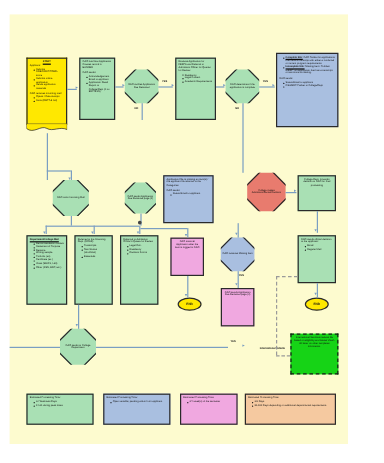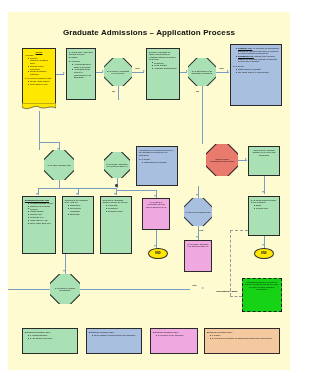--- a/index.html
+++ b/index.html
@@ -57,21 +57,20 @@
         border-top:2.6px solid #7a9ec2;}
   .elabel{position:absolute;font-size:2.2px;font-weight:bold;color:#111;}
   .dot{position:absolute;width:2.6px;height:2.6px;border-radius:50%;
        background:#444;}
 </style>
 </head>
 <body>
 
 <div id="canvas">
 
-  <div class="title">Graduate Admissions – Application Process</div>
 
   <div class="node docshape" style="left:14px;top:36px;width:34px;height:56px;">
     <div class="pad t">
       <span class="hd ctr">START</span>
       <span>Applicant:</span>
       <ul>
         <li>Submits GRE/GMAT/TOEFL score</li>
         <li>Submits online application</li>
         <li>Sends application materials</li>
       </ul>

